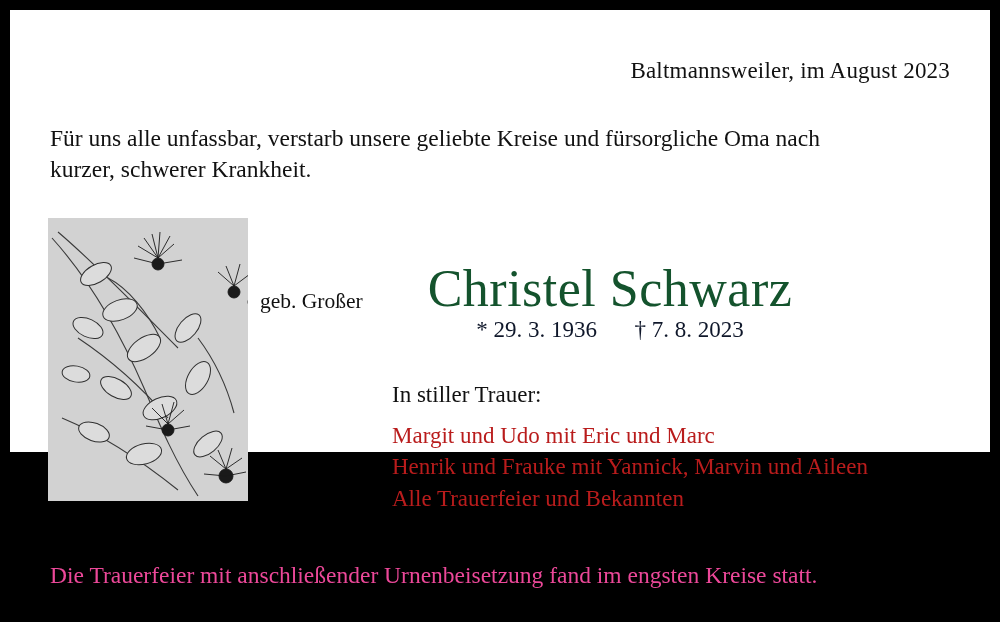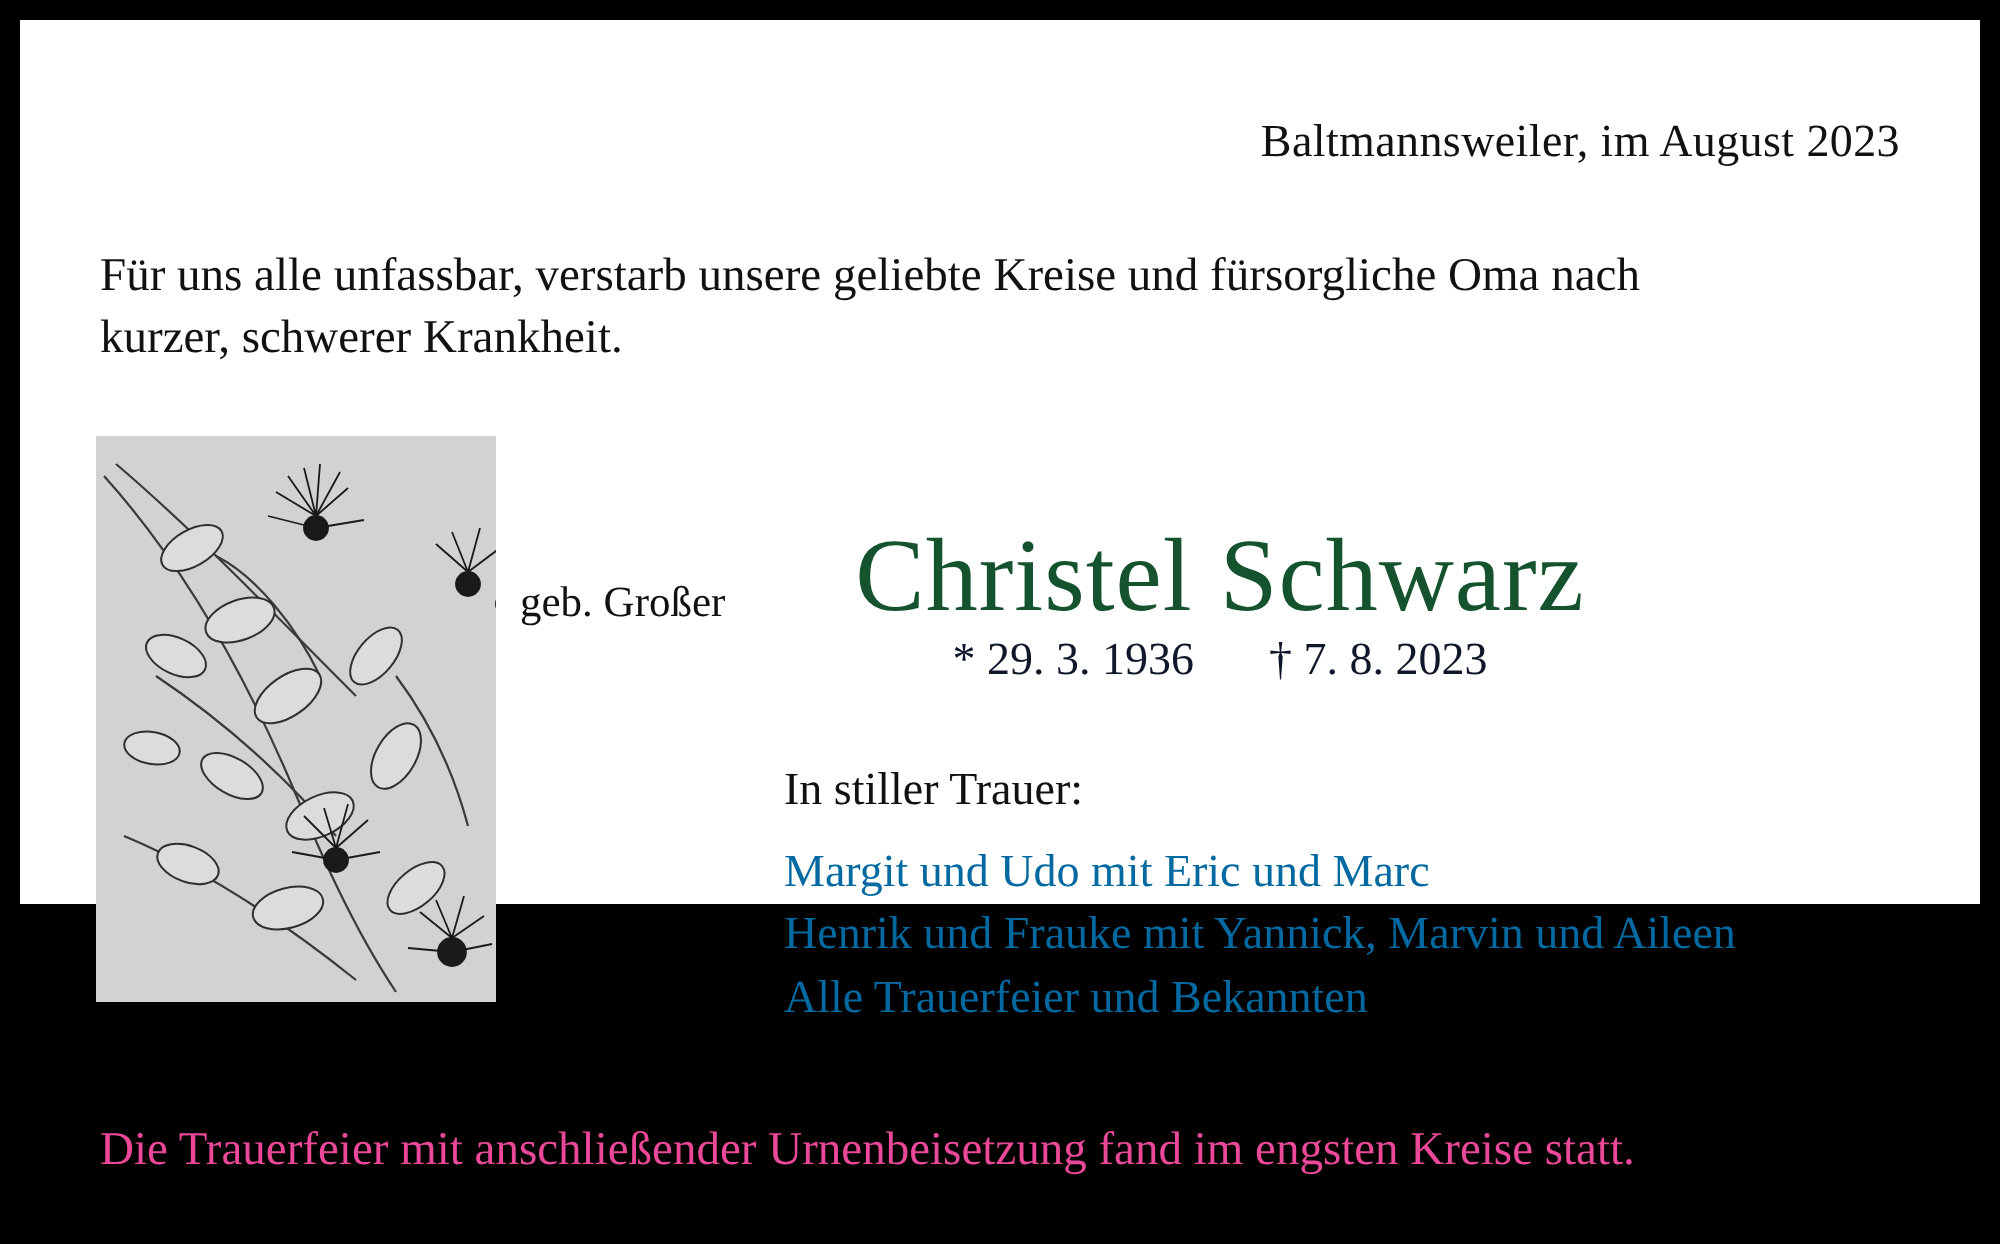--- a/index.html
+++ b/index.html
@@ -105,21 +105,21 @@
     font-size: 23px;
     color: #111;
     font-family: Liberation Serif, serif;
   }
   .mourners {
     position: absolute;
     left: 382px;
     top: 410px;
     font-size: 23px;
     line-height: 1.36;
-    color: #0369a1;
+    color: #b91c1c;
   }
   .mourners div {
     white-space: nowrap;
   }
   .closing {
     position: absolute;
     left: 40px;
     top: 552px;
     font-size: 23.5px;
     color: #ec4899;

